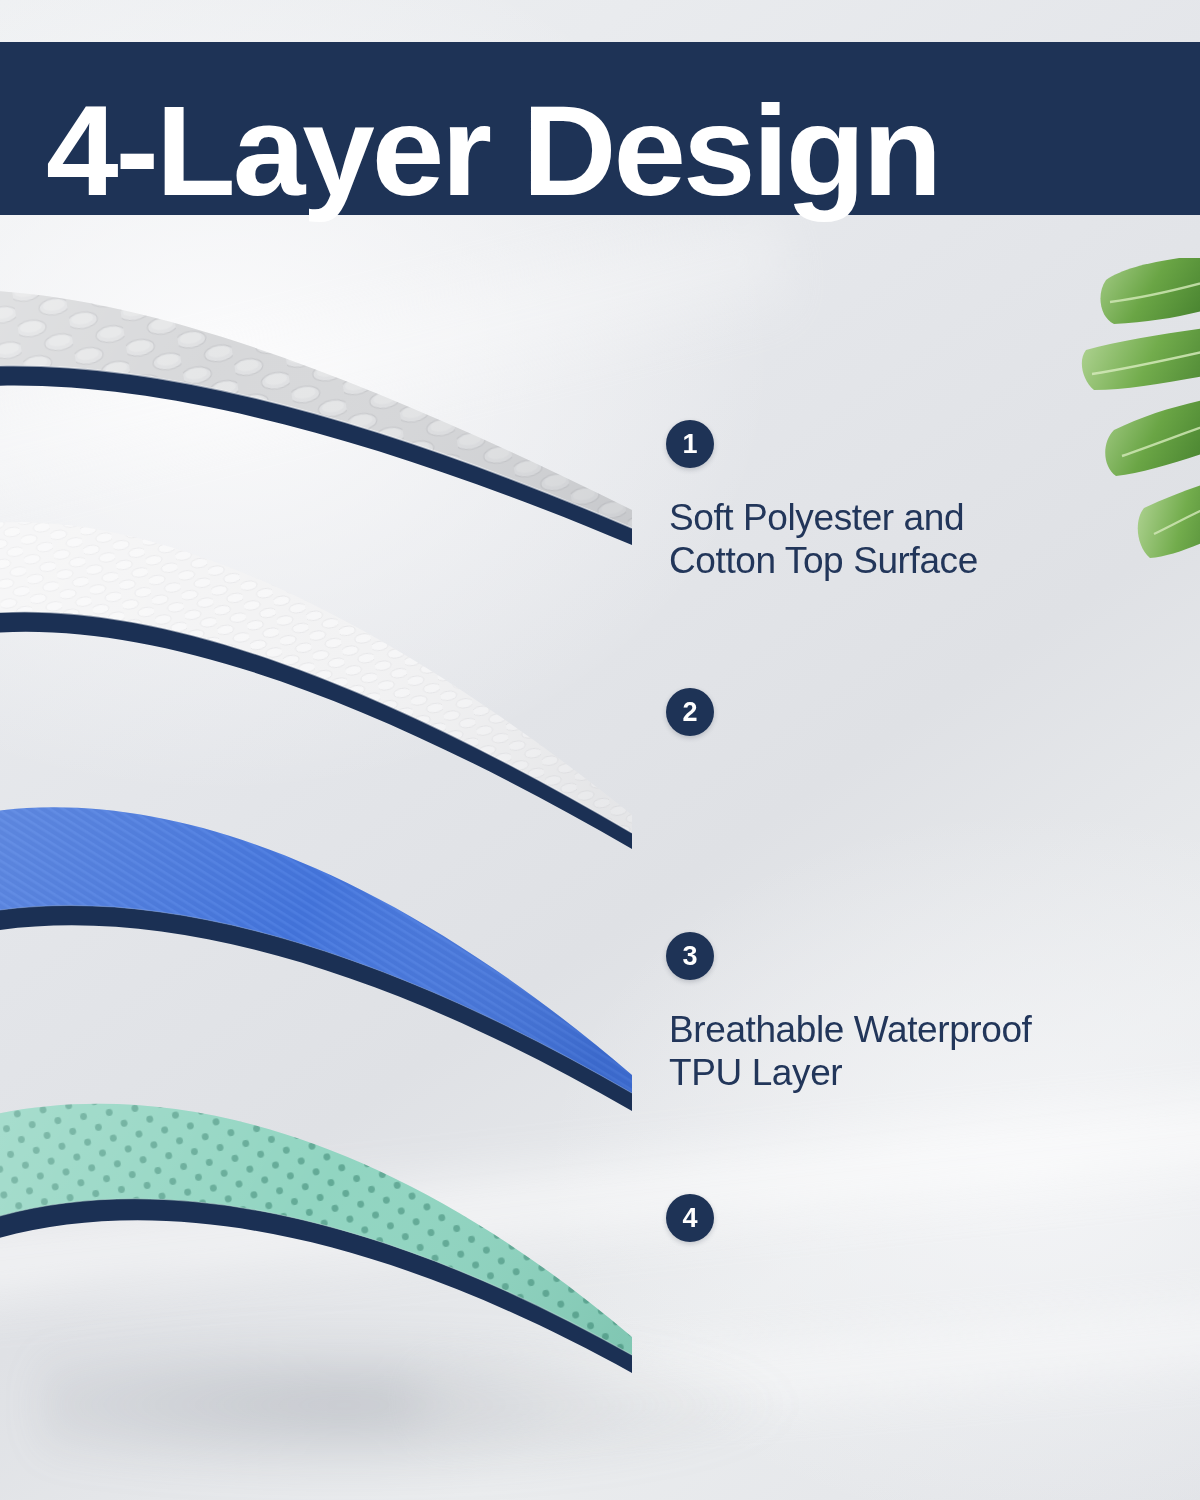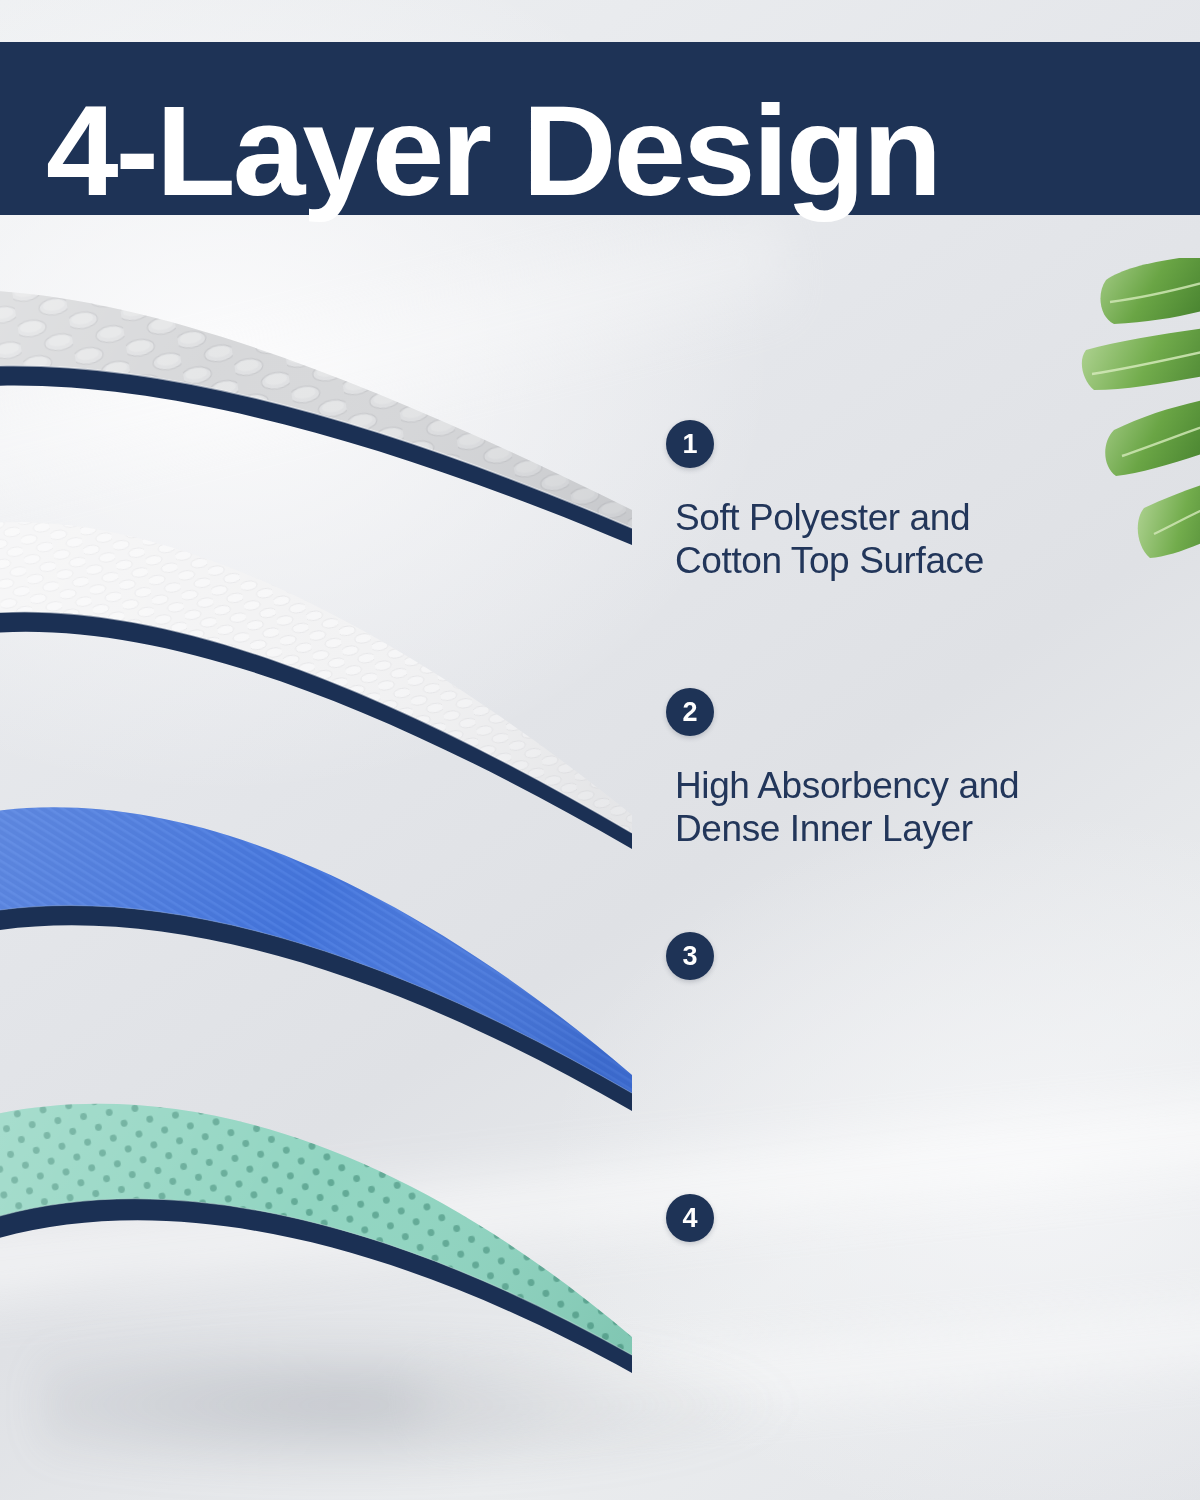--- a/index.html
+++ b/index.html
@@ -102,21 +102,21 @@
     display: flex;
     align-items: center;
     justify-content: center;
     font-size: 27px;
     font-weight: 700;
     line-height: 1;
     box-shadow: 0 2px 5px rgba(40,50,70,.22);
   }
   .callout-text {
     margin-top: 28px;
-    margin-left: 9px;
+    margin-left: 3px;
     color: #22365a;
     font-size: 37px;
     line-height: 1.17;
     font-weight: 400;
     letter-spacing: -0.4px;
     white-space: pre-line;
   }
 </style>
 </head>
 <body>
@@ -275,26 +275,26 @@
   <div class="callouts">
 
     <div class="callout callout-1">
       <div class="badge">1</div>
       <div class="callout-text">Soft Polyester and
 Cotton Top Surface</div>
     </div>
 
     <div class="callout callout-2">
       <div class="badge">2</div>
-      <div class="callout-text">High Absorbency and
-Dense Inner Layer</div>
     </div>
 
     <div class="callout callout-3">
       <div class="badge">3</div>
+      <div class="callout-text">Breathable Waterproof
+TPU Layer</div>
     </div>
 
     <div class="callout callout-4">
       <div class="badge">4</div>
     </div>
 
   </div>
 
 </div>
 

